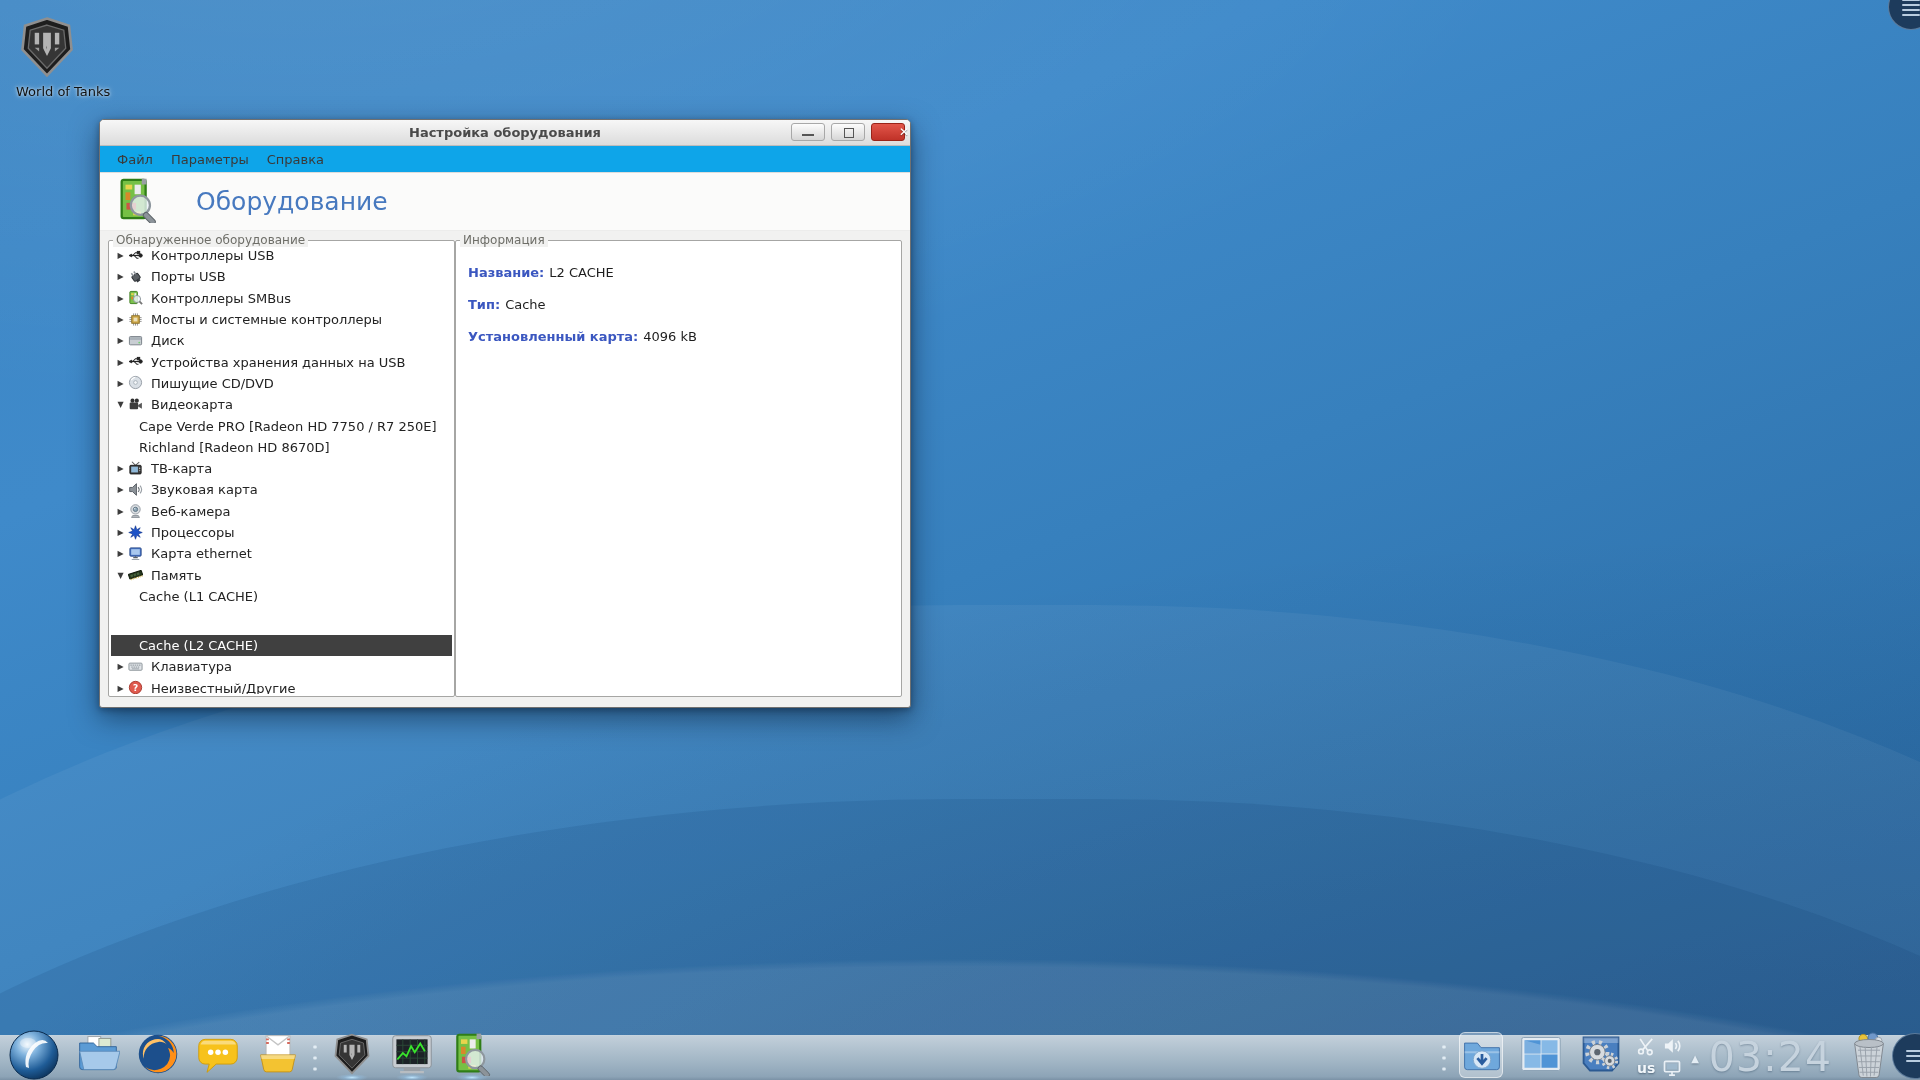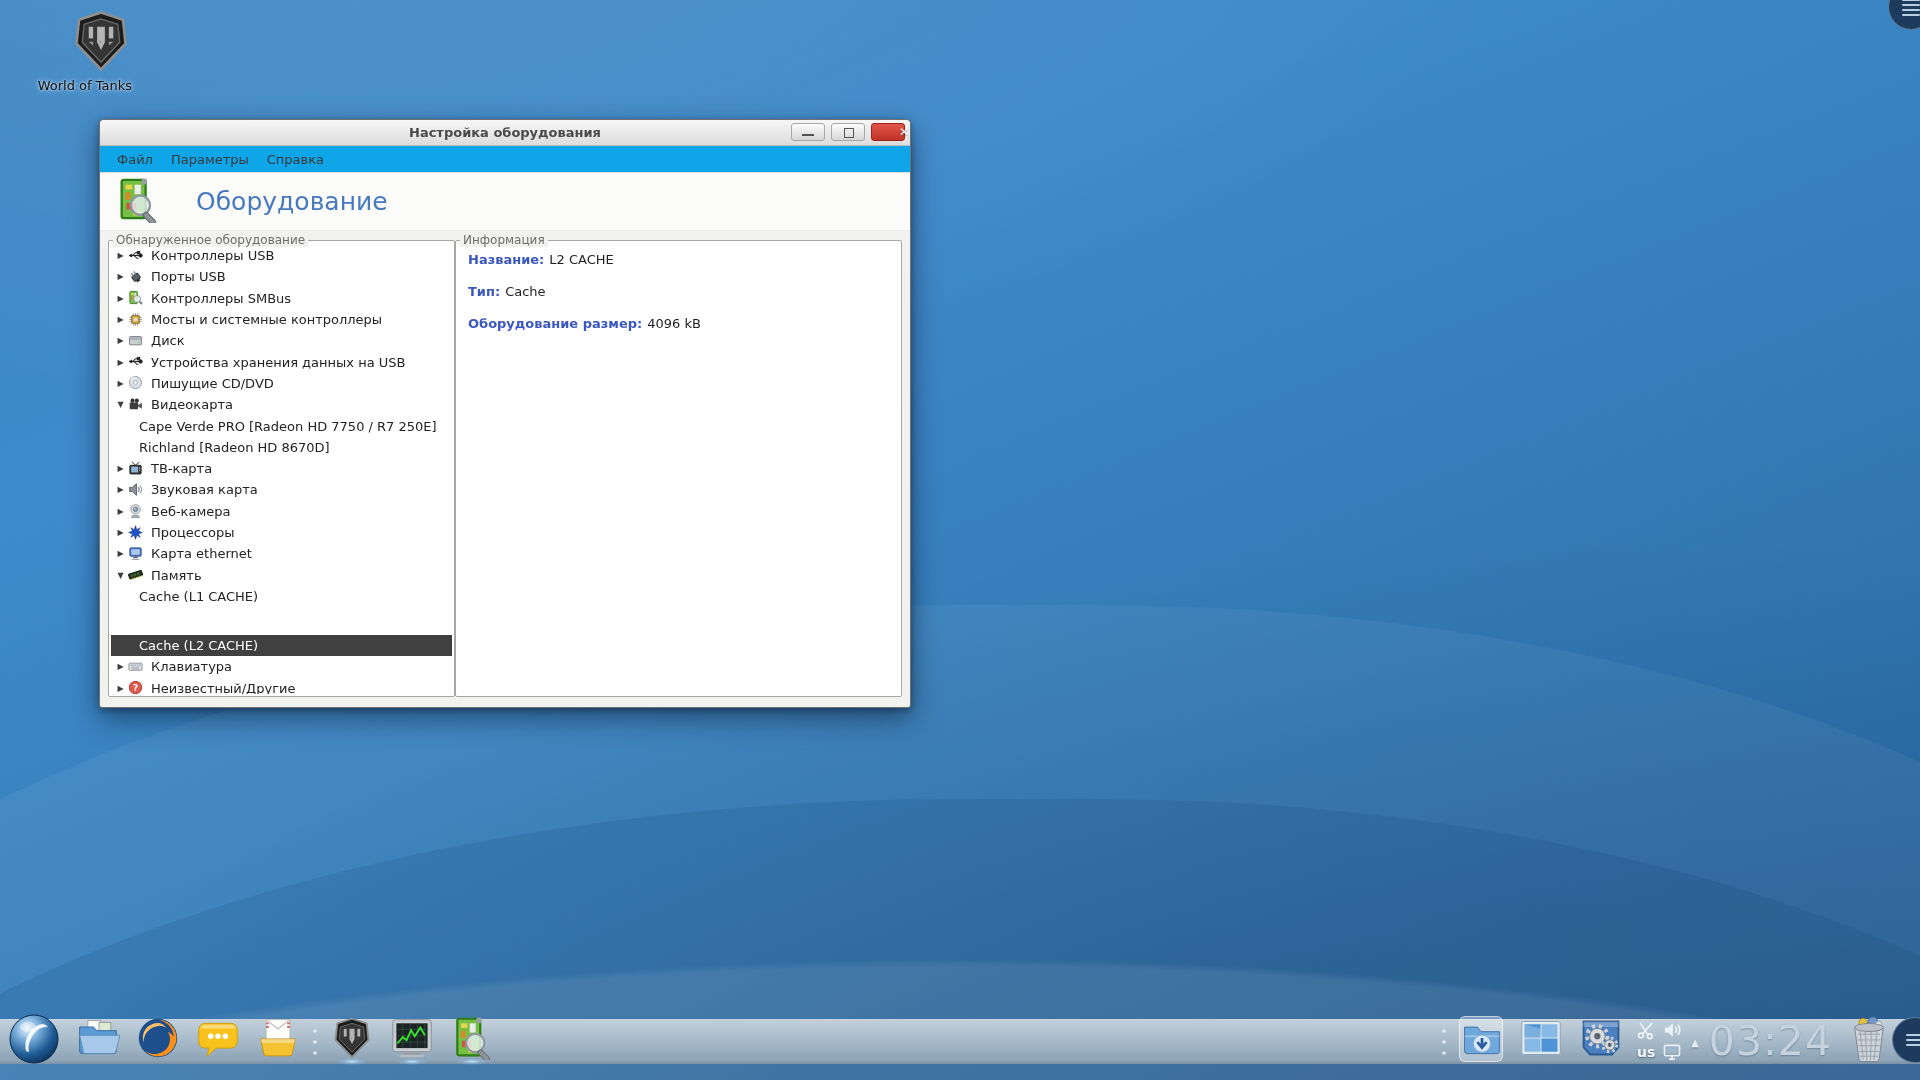--- a/index.html
+++ b/index.html
@@ -29,21 +29,21 @@
     position:absolute; width:46px; height:46px; border-radius:50%;
     background:#1d3b5c; border:1px solid rgba(170,200,230,0.45);
     display:flex; align-items:center; justify-content:center;
   }
   .round-btn .lines { display:flex; flex-direction:column; gap:3px; }
   .round-btn .lines i { display:block; width:18px; height:2px; background:#b9cde0; border-radius:1px; }
   #corner-button { top:-16px; right:-14px; }
   #panel-hide-button { bottom:1px; right:-18px; }
 
   
-  #wot-desktop-icon { position:absolute; left:16px; top:10px; width:116px; text-align:right; cursor:default; }
+  #wot-desktop-icon { position:absolute; left:16px; top:16px; width:116px; text-align:left; cursor:default; }
   #wot-desktop-icon svg { width:62px; height:62px; }
   #wot-desktop-icon .dlabel {
     display:block; margin-top:2px; font-size:13px; color:#111;
     text-shadow:0 0 3px rgba(255,255,255,0.8), 0 0 6px rgba(255,255,255,0.5);
   }
 
   
   #hw-window {
     position:absolute; left:99px; top:119px; width:812px; height:589px;
     background:#f1f1f0; border:1px solid #707070; border-radius:5px 5px 3px 3px;
@@ -94,28 +94,28 @@
   
   .tree { position:absolute; inset:4px 2px 2px 2px; overflow:hidden; }
   .tree-row { height:21.3px; display:flex; align-items:center; font-size:13px; color:#232323; cursor:default; white-space:nowrap; }
   .tree-row .arrow { width:11px; margin-left:4px; font-size:8px; color:#3c3c3c; text-align:center; flex:none; }
   .tree-row .icon { width:16px; height:16px; margin:0 7px 0 2px; flex:none; }
   .tree-row .icon svg { width:15px; height:15px; display:block; }
   .tree-row.child { padding-left:28px; }
   .tree-row.selected { background:#404040; color:#ffffff;margin-top:28px; }
 
   
-  .info-fields { padding:11px 12px; }
+  .info-fields { padding:24px 12px; }
   .info-line { margin-bottom:17px; font-size:13px; }
   .info-line .flabel { color:#3b57c0; font-weight:bold; margin-right:5px; }
   .info-line .fvalue { color:#1e1e1e; }
 
   
   #taskbar {
-    position:absolute; left:0; right:0; bottom:16px; height:45px;
+    position:absolute; left:0; right:0; bottom:0; height:45px;
     background:linear-gradient(#c2cfda, #a3b7c6 55%, #8da4b7 92%, #7b92a6);
     border-top:1px solid rgba(235,244,250,0.65);
     display:flex; align-items:flex-end; padding:0 2px;
   }
   .tb-group { display:flex; align-items:flex-end; }
   .tb-icon { position:relative; width:44px; height:46px; margin:0 8px 2px 8px; flex:none; cursor:pointer; }
   .tb-icon svg { width:44px; height:44px; display:block; }
   .tb-icon.orb { width:52px; height:52px; margin-left:6px; margin-bottom:-1px; }
   .tb-icon.orb svg { width:52px; height:52px; }
   .tb-icon.task::after {
@@ -432,21 +432,21 @@
             <i></i>
             <i></i>
           </span>
       </div>
 
       <div class="groupbox" id="gb-right">
         <span class="gb-label">Информация</span>
         <div class="info-fields" id="info-fields">
             <div class="info-line"><span class="flabel">Название:</span><span class="fvalue">L2 CACHE</span></div>
             <div class="info-line"><span class="flabel">Тип:</span><span class="fvalue">Cache</span></div>
-            <div class="info-line"><span class="flabel">Оборудование размер:</span><span class="fvalue">4096 kB</span></div>
+            <div class="info-line"><span class="flabel">Установленный карта:</span><span class="fvalue">4096 kB</span></div>
           </div>
       </div>
     </div>
   </div>
 
   <div id="taskbar">
     <div class="tb-group" id="tb-launchers">
         <div class="tb-icon orb">
           <svg viewBox="0 0 52 52">
             <defs>

